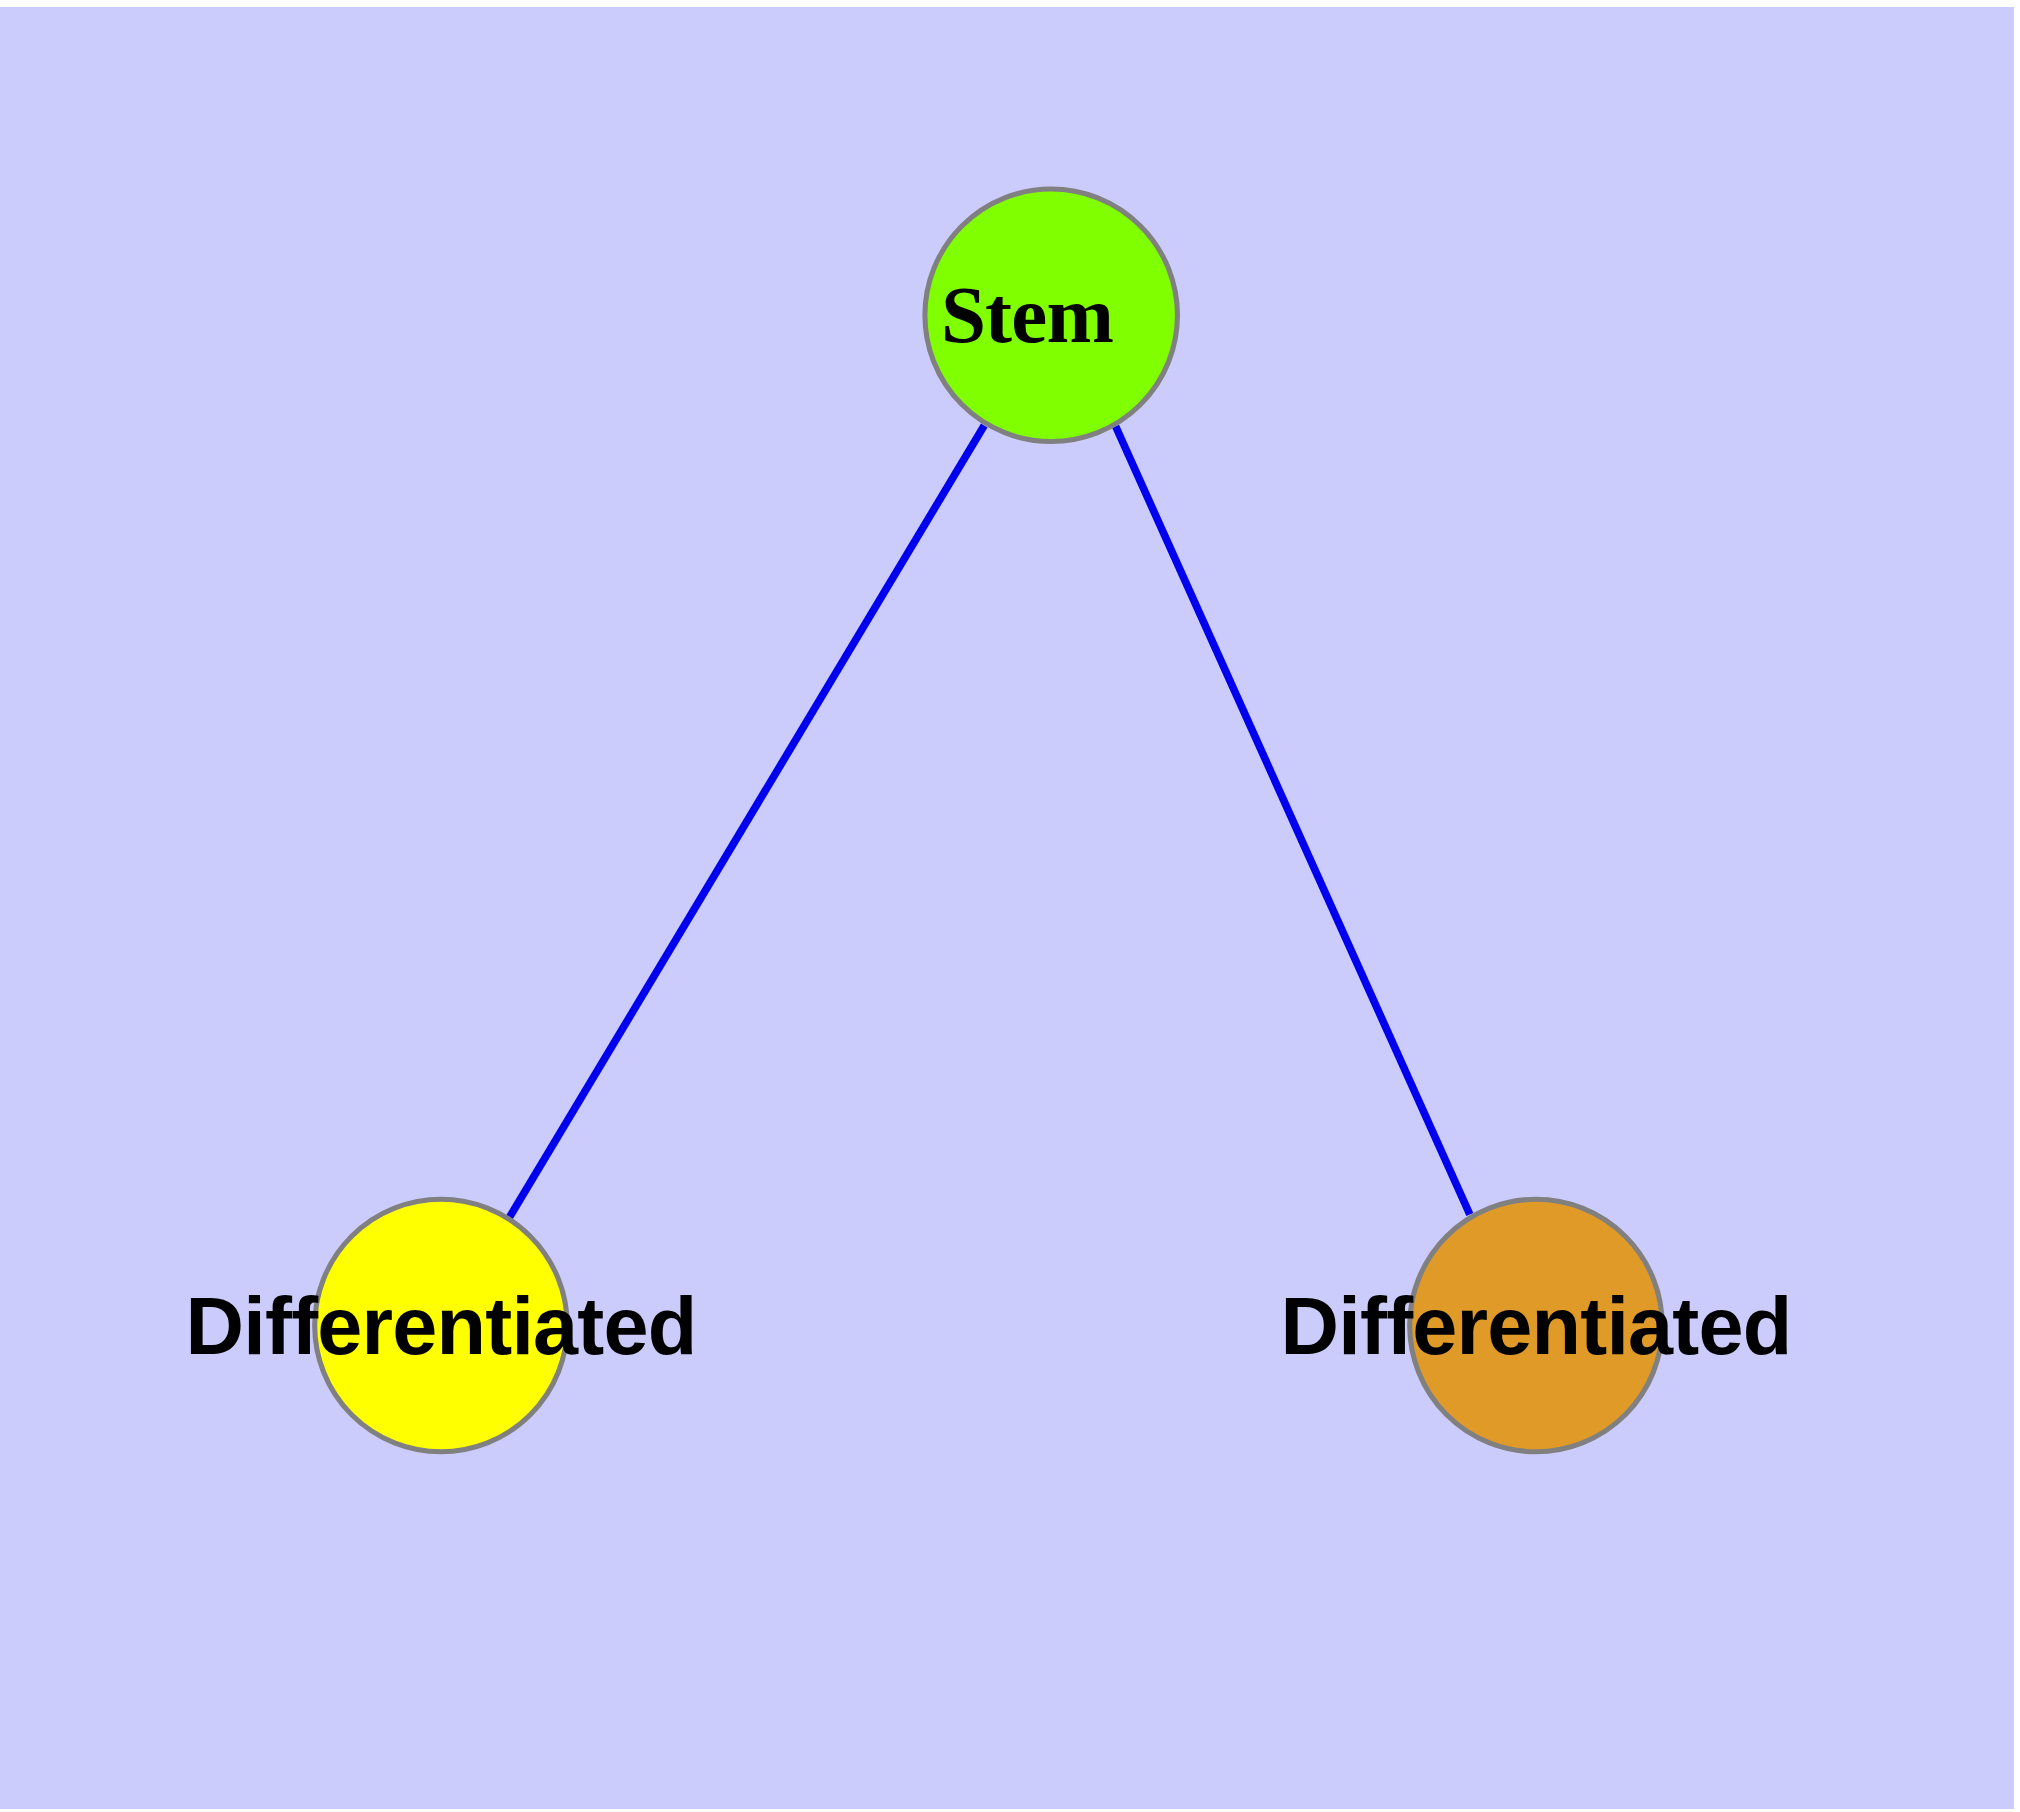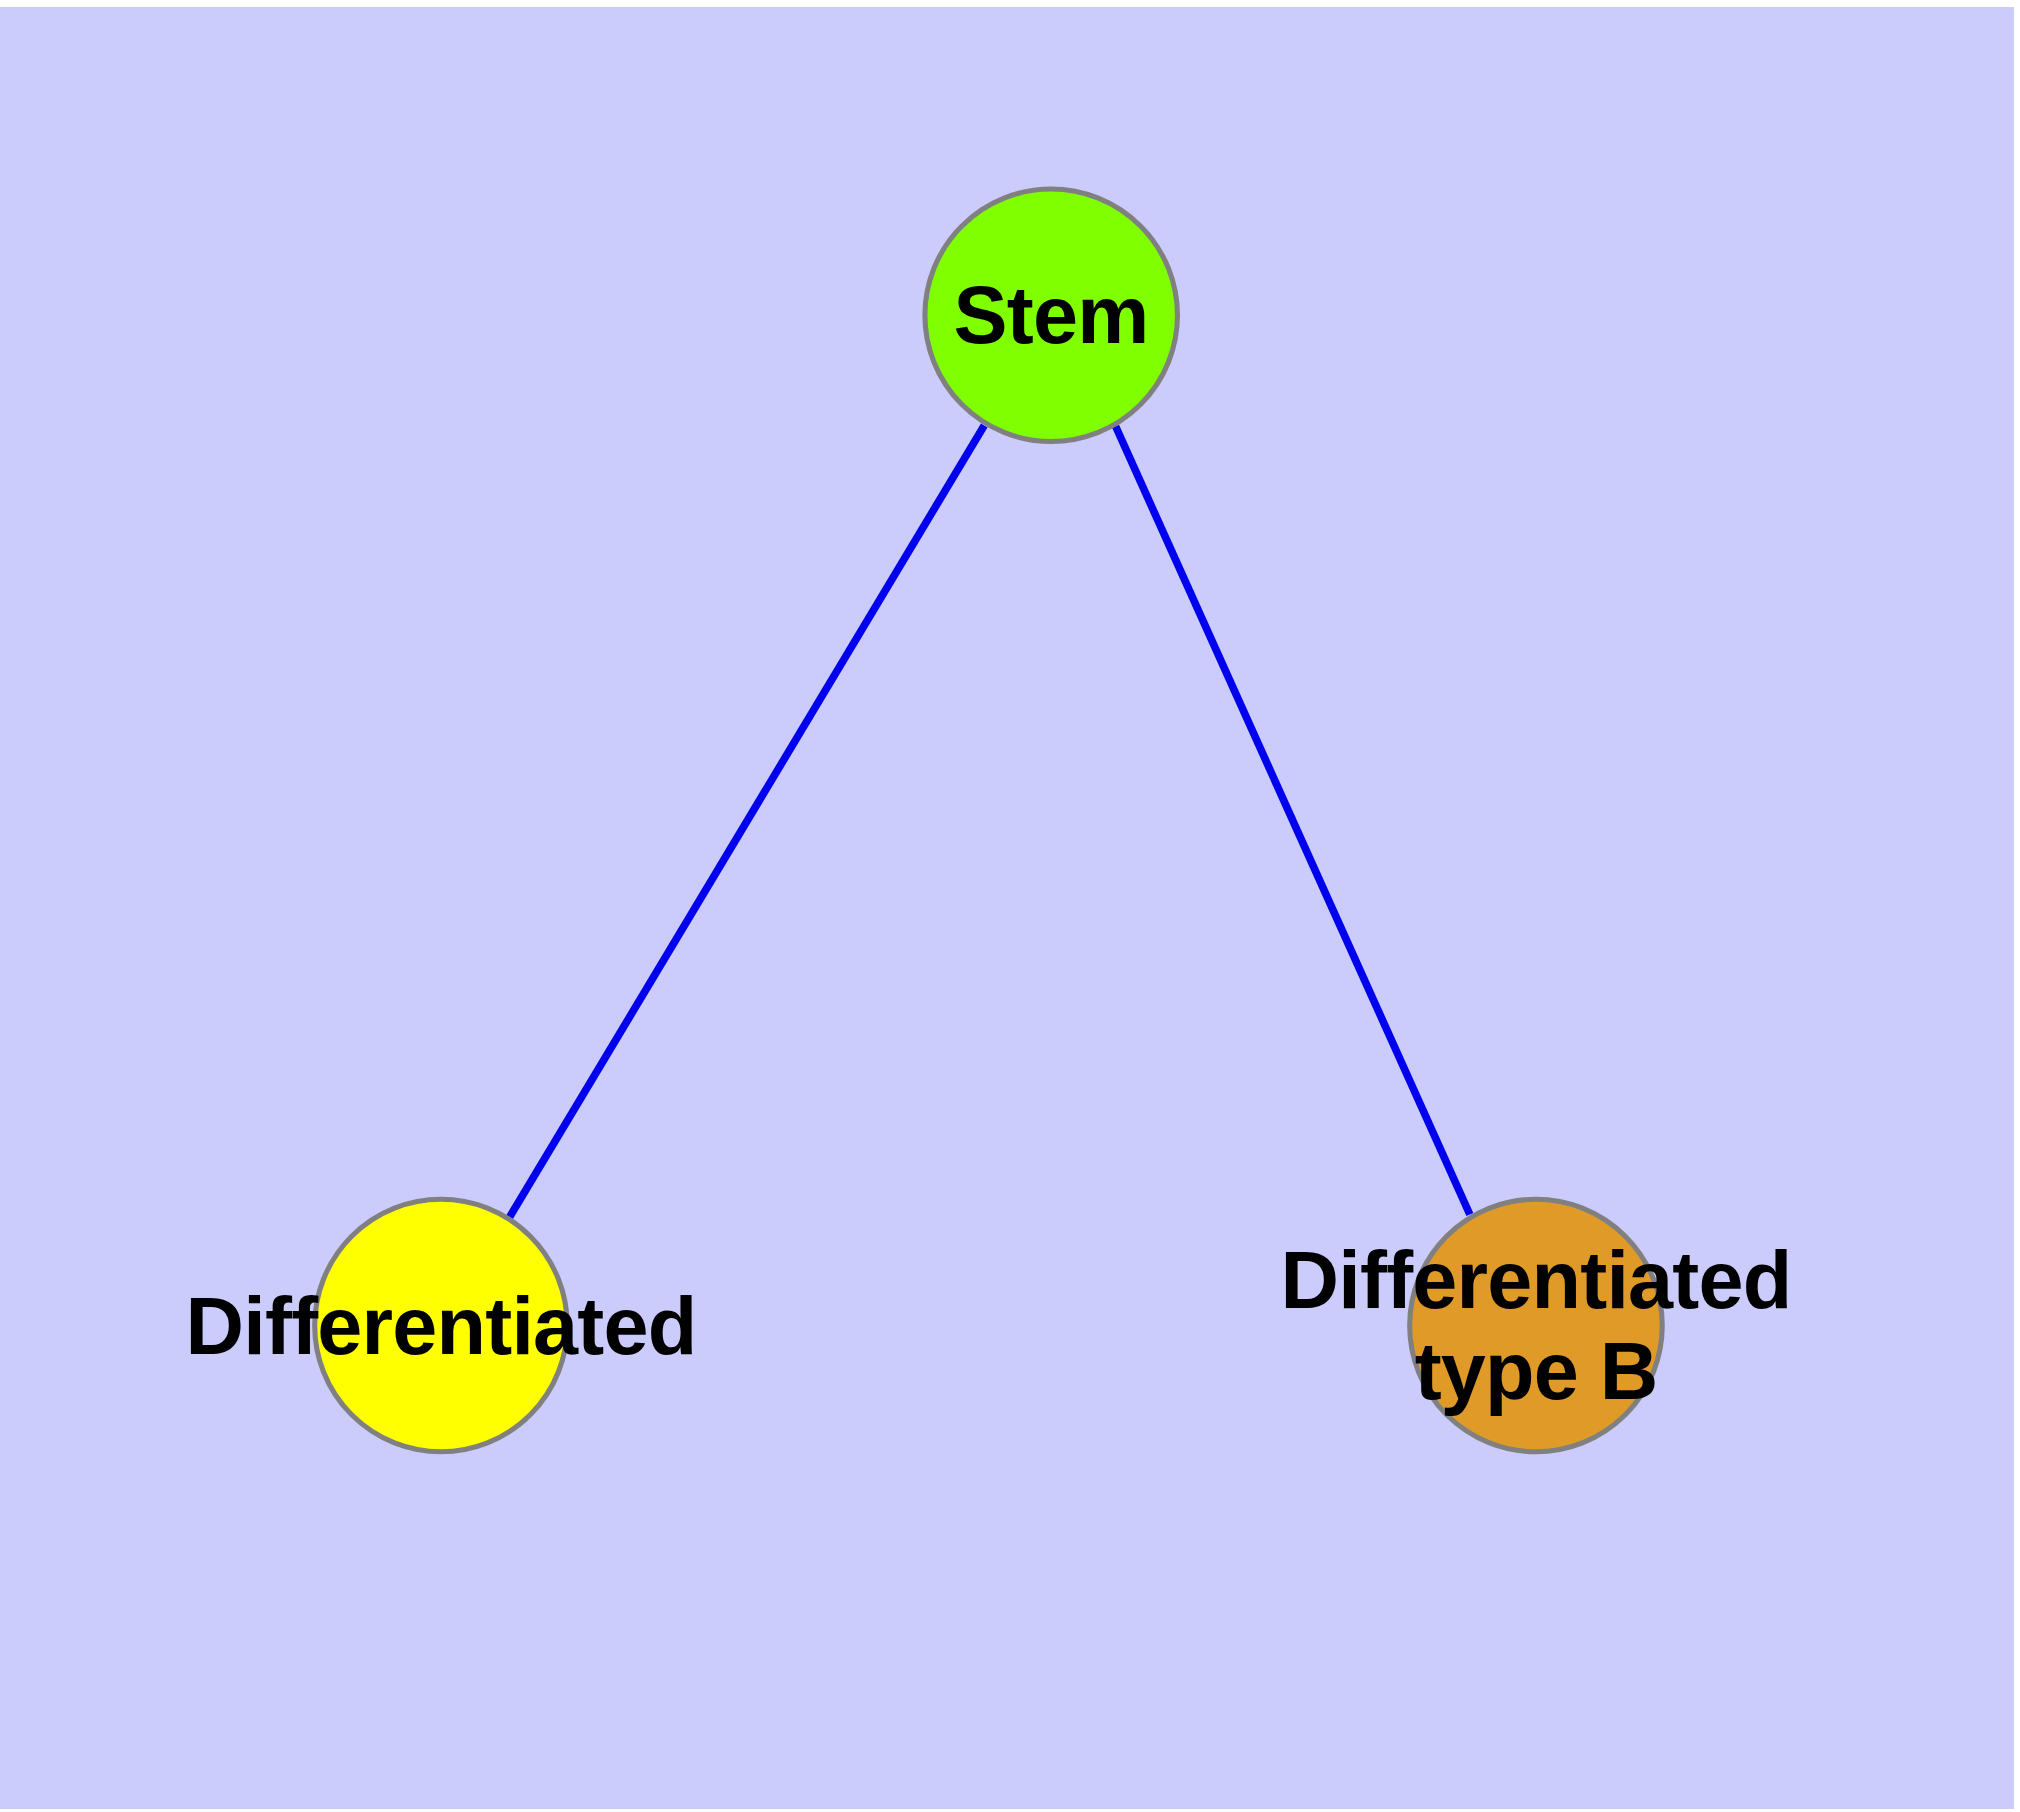--- a/index.html
+++ b/index.html
@@ -56,20 +56,20 @@
       <line x1="1161" y1="502" x2="601" y2="1436" stroke="#0000ee" stroke-width="9" stroke-linecap="butt"></line>
       <line x1="1316" y1="503" x2="1734" y2="1433" stroke="#0000ee" stroke-width="9" stroke-linecap="butt"></line>
     </g>
     <g>
       <circle cx="1240" cy="372" r="149" fill="#7fff00" stroke="#808080" stroke-width="6"></circle>
       <circle cx="520" cy="1564" r="149" fill="#ffff00" stroke="#808080" stroke-width="6"></circle>
       <circle cx="1812" cy="1564" r="149" fill="#e09a28" stroke="#808080" stroke-width="6"></circle>
     </g>
   </svg>
 
-  <div class="node-label" style="left:1051px; top:315px;"><span>Stem</span></div>
+  <div class="node-label" style="left:1027px; top:315px;font-family:Liberation Serif, serif;"><span>Stem</span></div>
 
   <div class="node-label" style="left:441px; top:1326px;"><span>Differentiated</span><br></div>
 
-  <div class="node-label" style="left:1536px; top:1326px;"><span>Differentiated</span><br><span>type B</span></div>
+  <div class="node-label" style="left:1536px; top:1326px;"><span>Differentiated</span><br></div>
 
 </div>
 
 
 </body></html>

